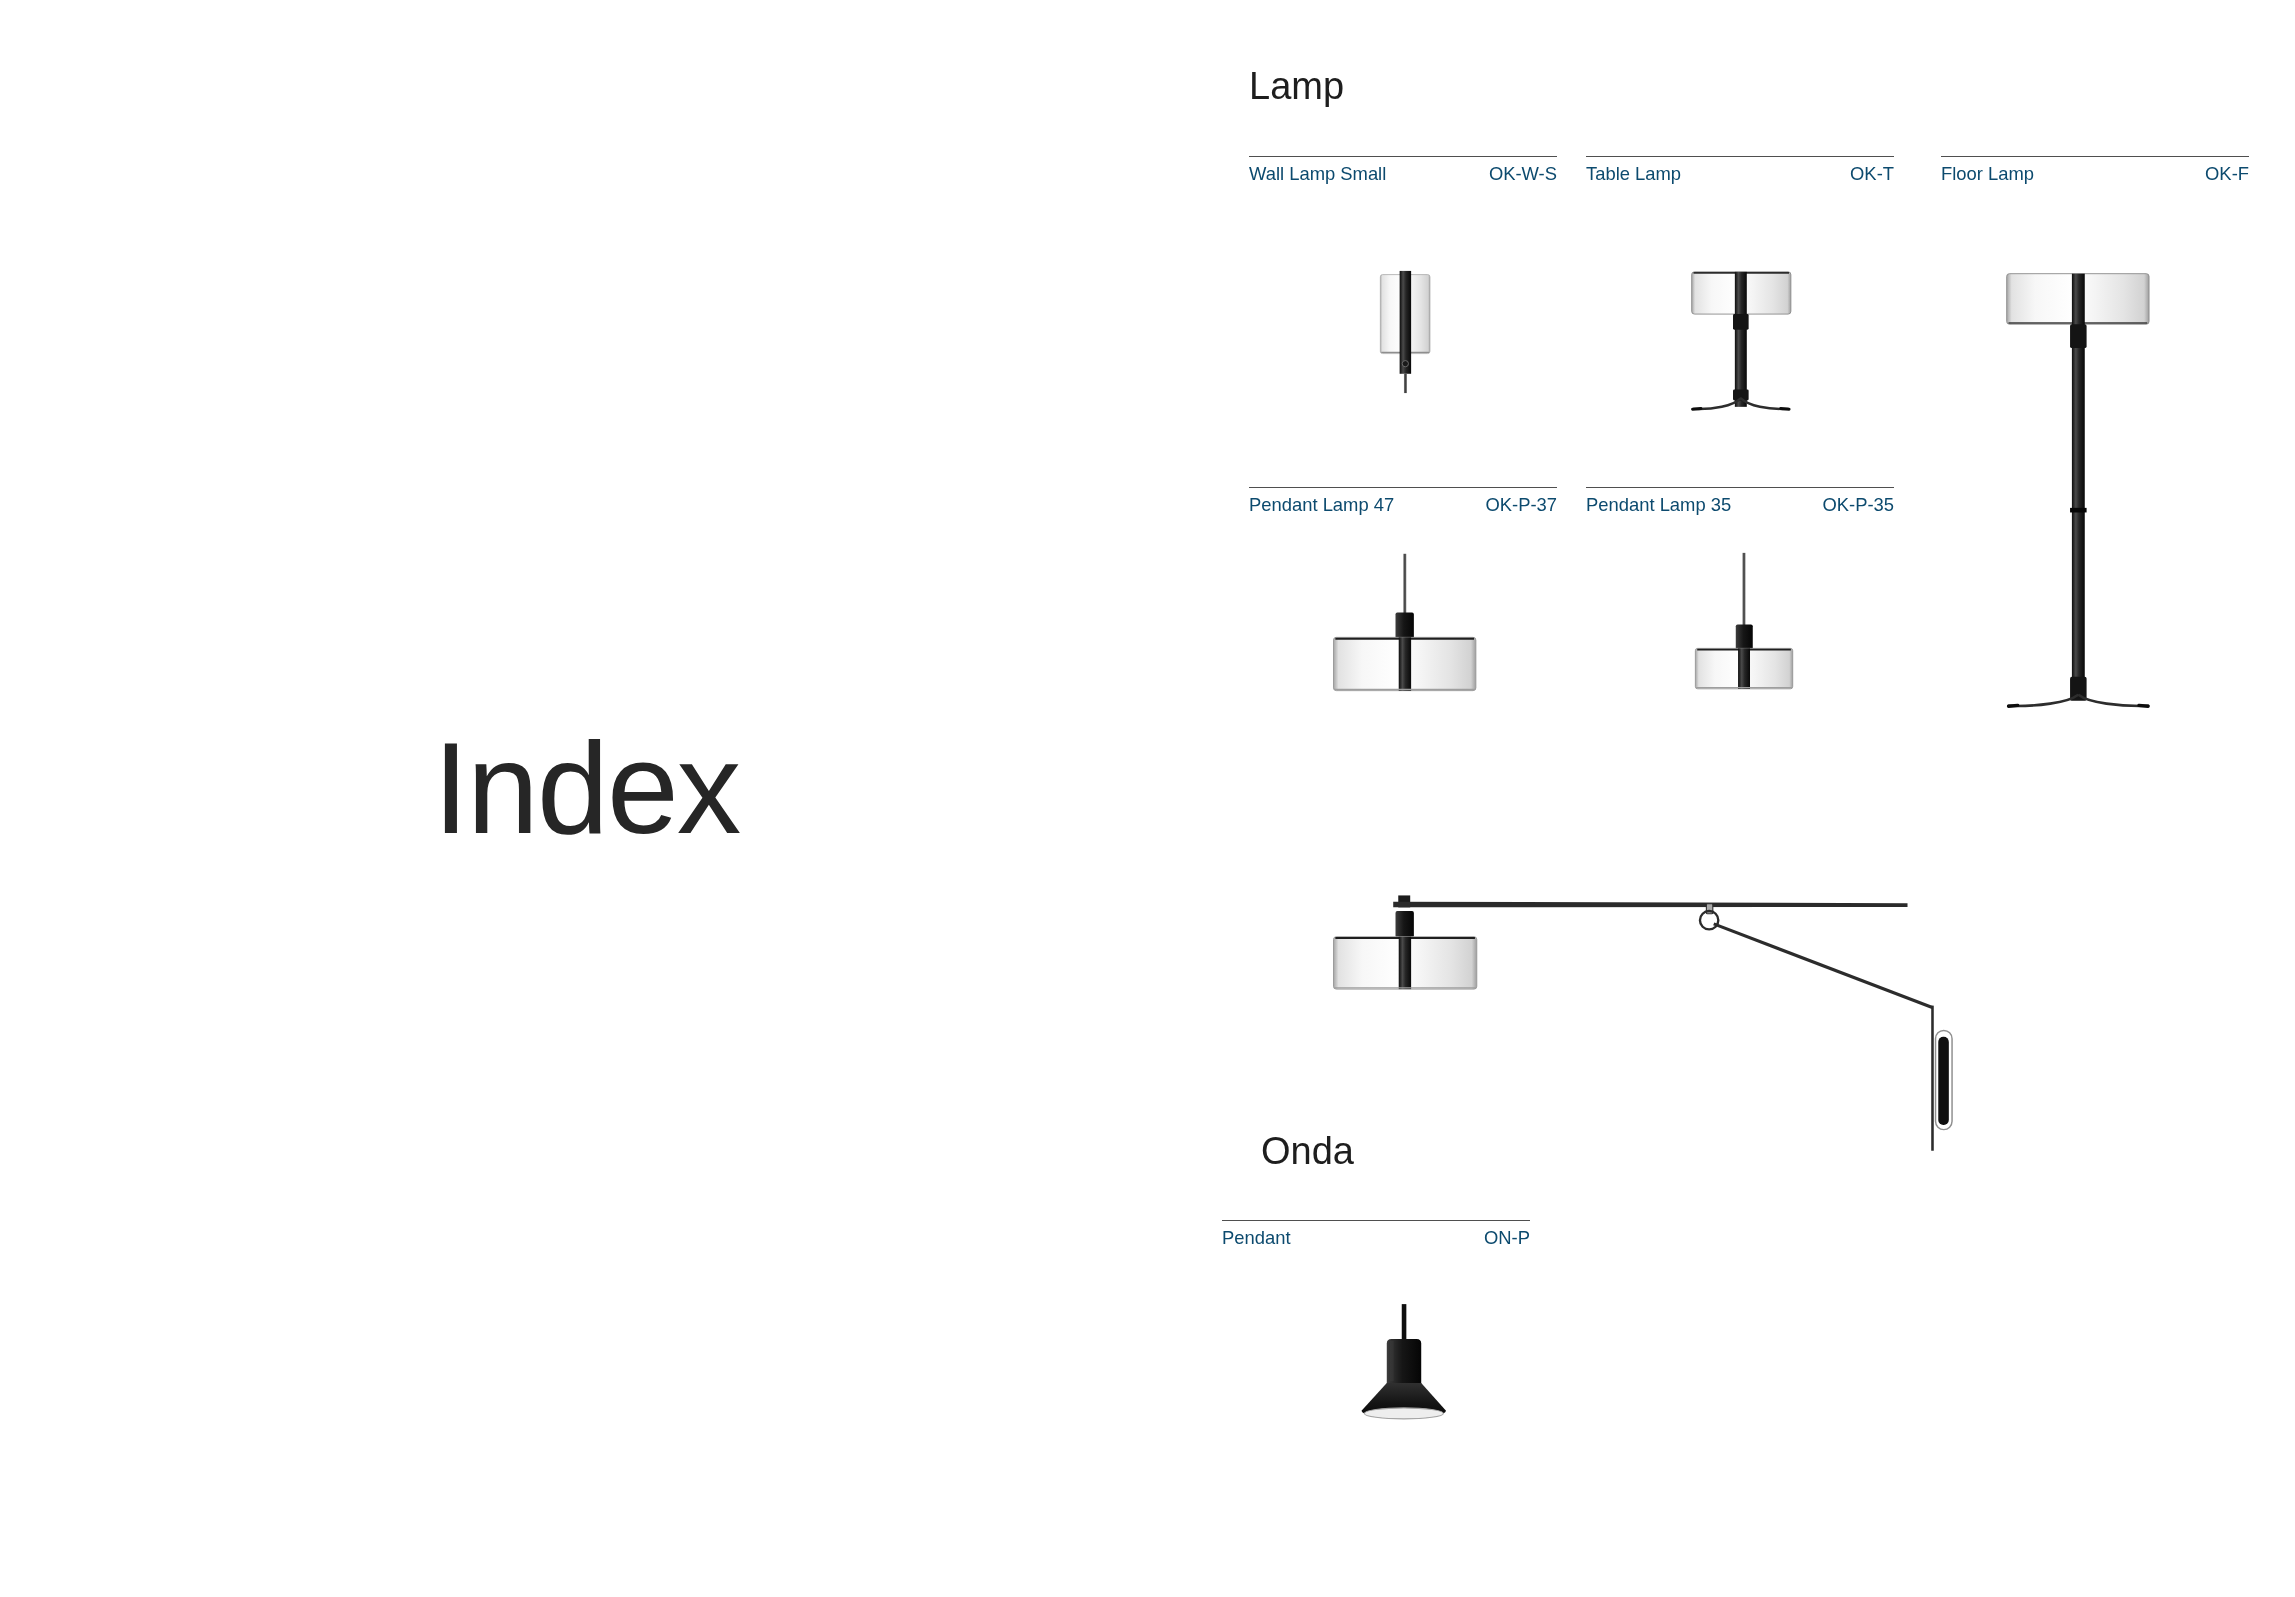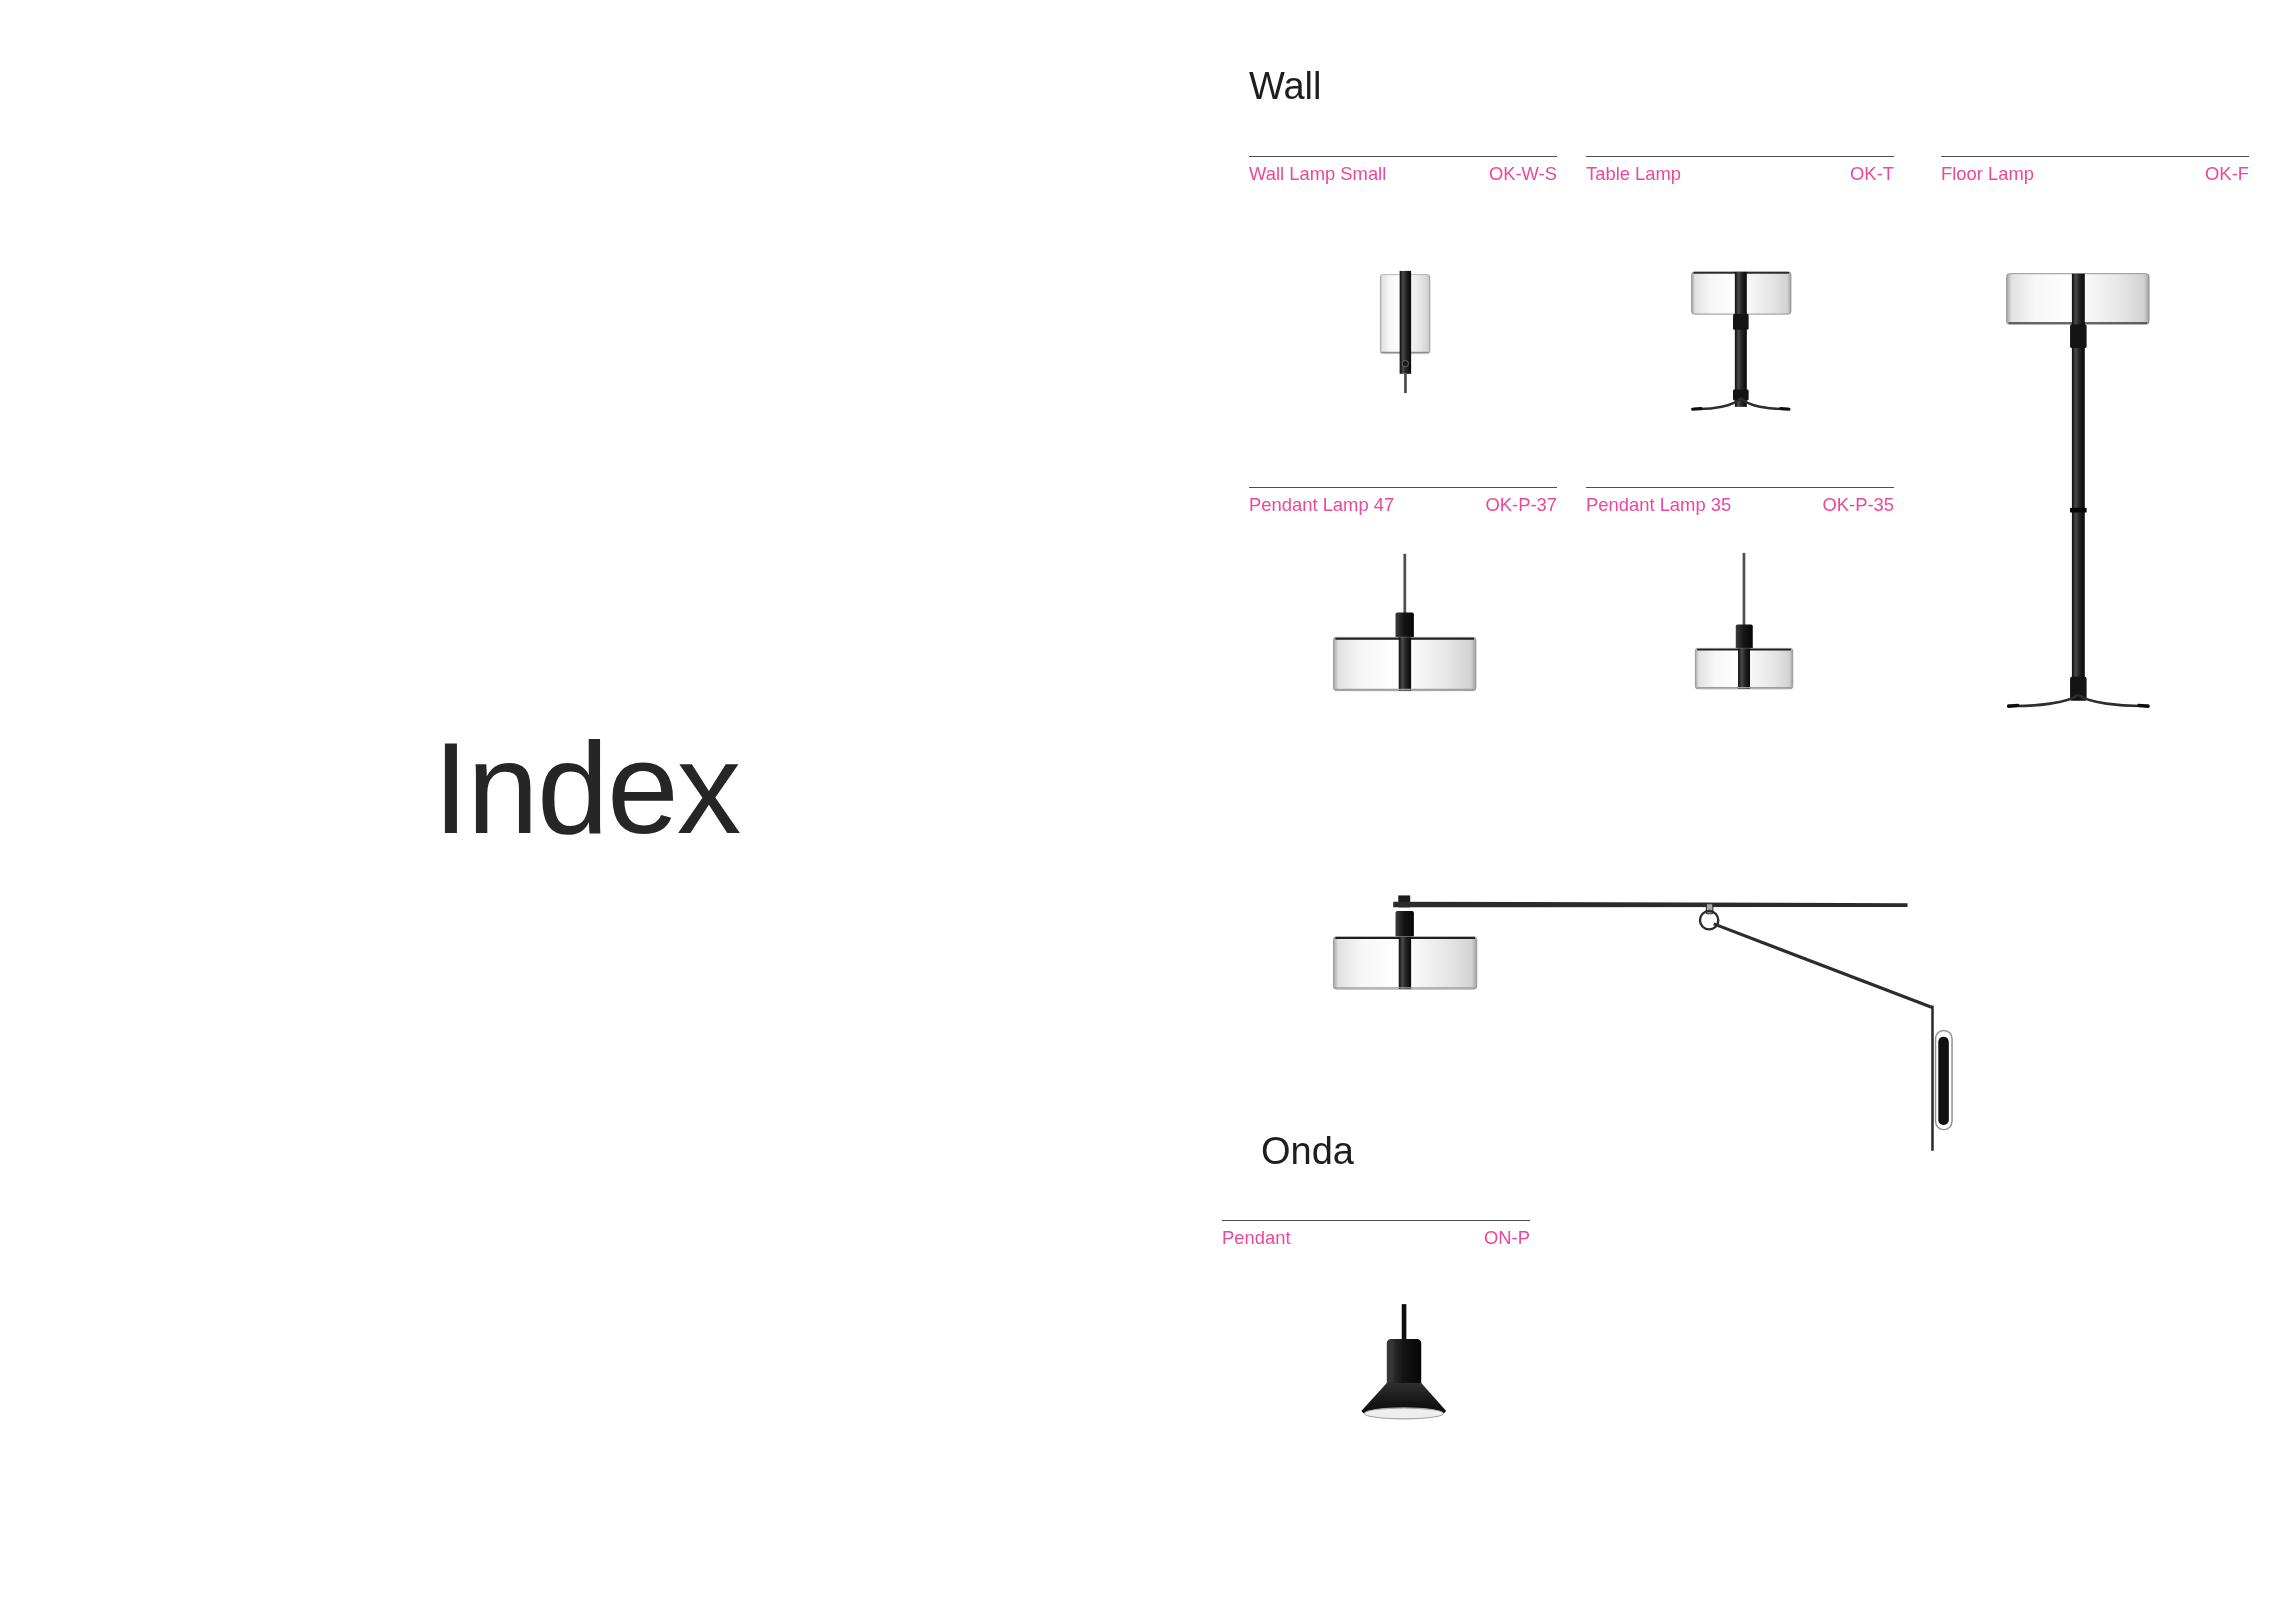--- a/index.html
+++ b/index.html
@@ -44,40 +44,40 @@
     position: absolute;
     border-top: 1.4px solid #4f4f4f;
   }
   .card-row {
     display: flex;
     justify-content: space-between;
     align-items: baseline;
     padding-top: 6.4px;
     font-size: 18.4px;
     line-height: 21px;
-    color: #ec4899;
+    color: #0c4a6e;
     white-space: nowrap;
   }
   .card-row .code { text-align: right; }
 
   .art {
     position: absolute;
     left: 0;
     top: 0;
     pointer-events: none;
   }
 </style>
 </head>
 <body>
 
 <div class="page">
 
   <h1 class="index-title">Index</h1>
 
-  <h2 class="section-title" id="okolo-title">Wall</h2>
+  <h2 class="section-title" id="okolo-title">Lamp</h2>
 
   <div class="card" style="left:1249px; top:156px; width:308px;">
     <div class="card-row">
       <span class="lbl">Wall Lamp Small</span>
       <span class="code">OK-W-S</span>
     </div>
   </div>
   <div class="card" style="left:1586px; top:156px; width:308px;">
     <div class="card-row">
       <span class="lbl">Table Lamp</span>

